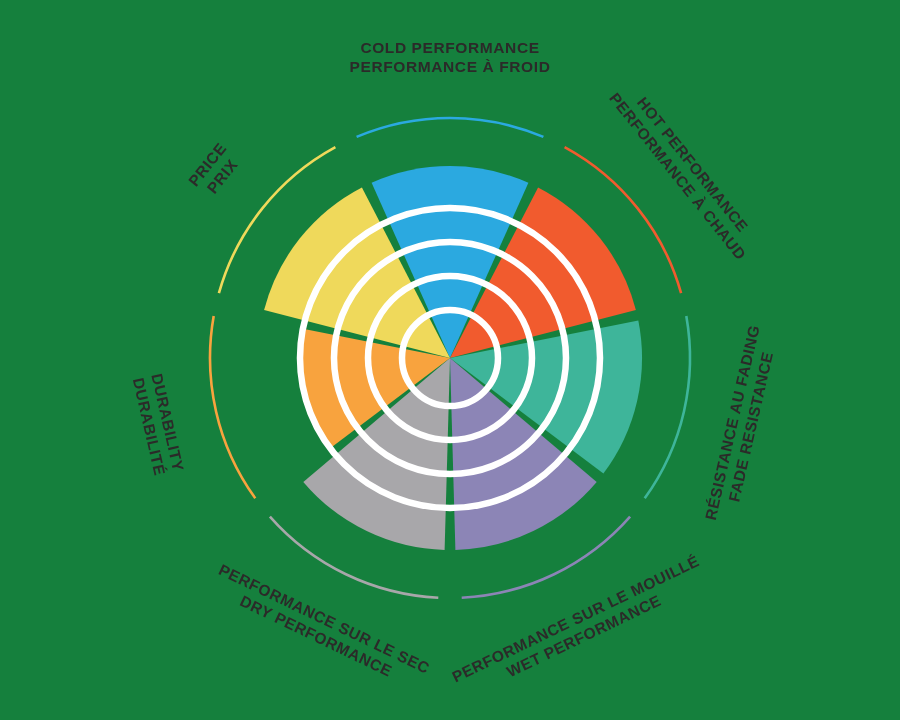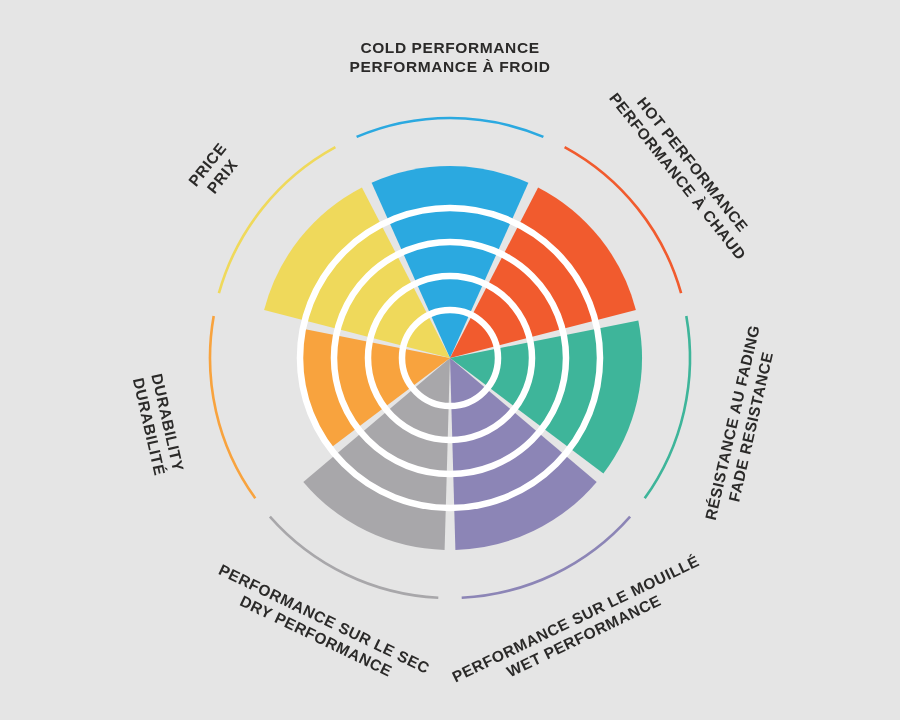--- a/index.html
+++ b/index.html
@@ -4,21 +4,21 @@
 <style>
   html, body {
     margin: 0;
     padding: 0;
     background: #ffffff;
   }
   .canvas {
     width: 900px;
     height: 720px;
     position: relative;
-    background: #e5e5e5;
+    background: #15803d;
     overflow: hidden;
     font-family: "Liberation Sans", sans-serif;
   }
   svg {
     display: block;
   }
   .seg-label {
     font-family: "Liberation Sans", sans-serif;
     font-weight: bold;
     font-size: 15.5px;

